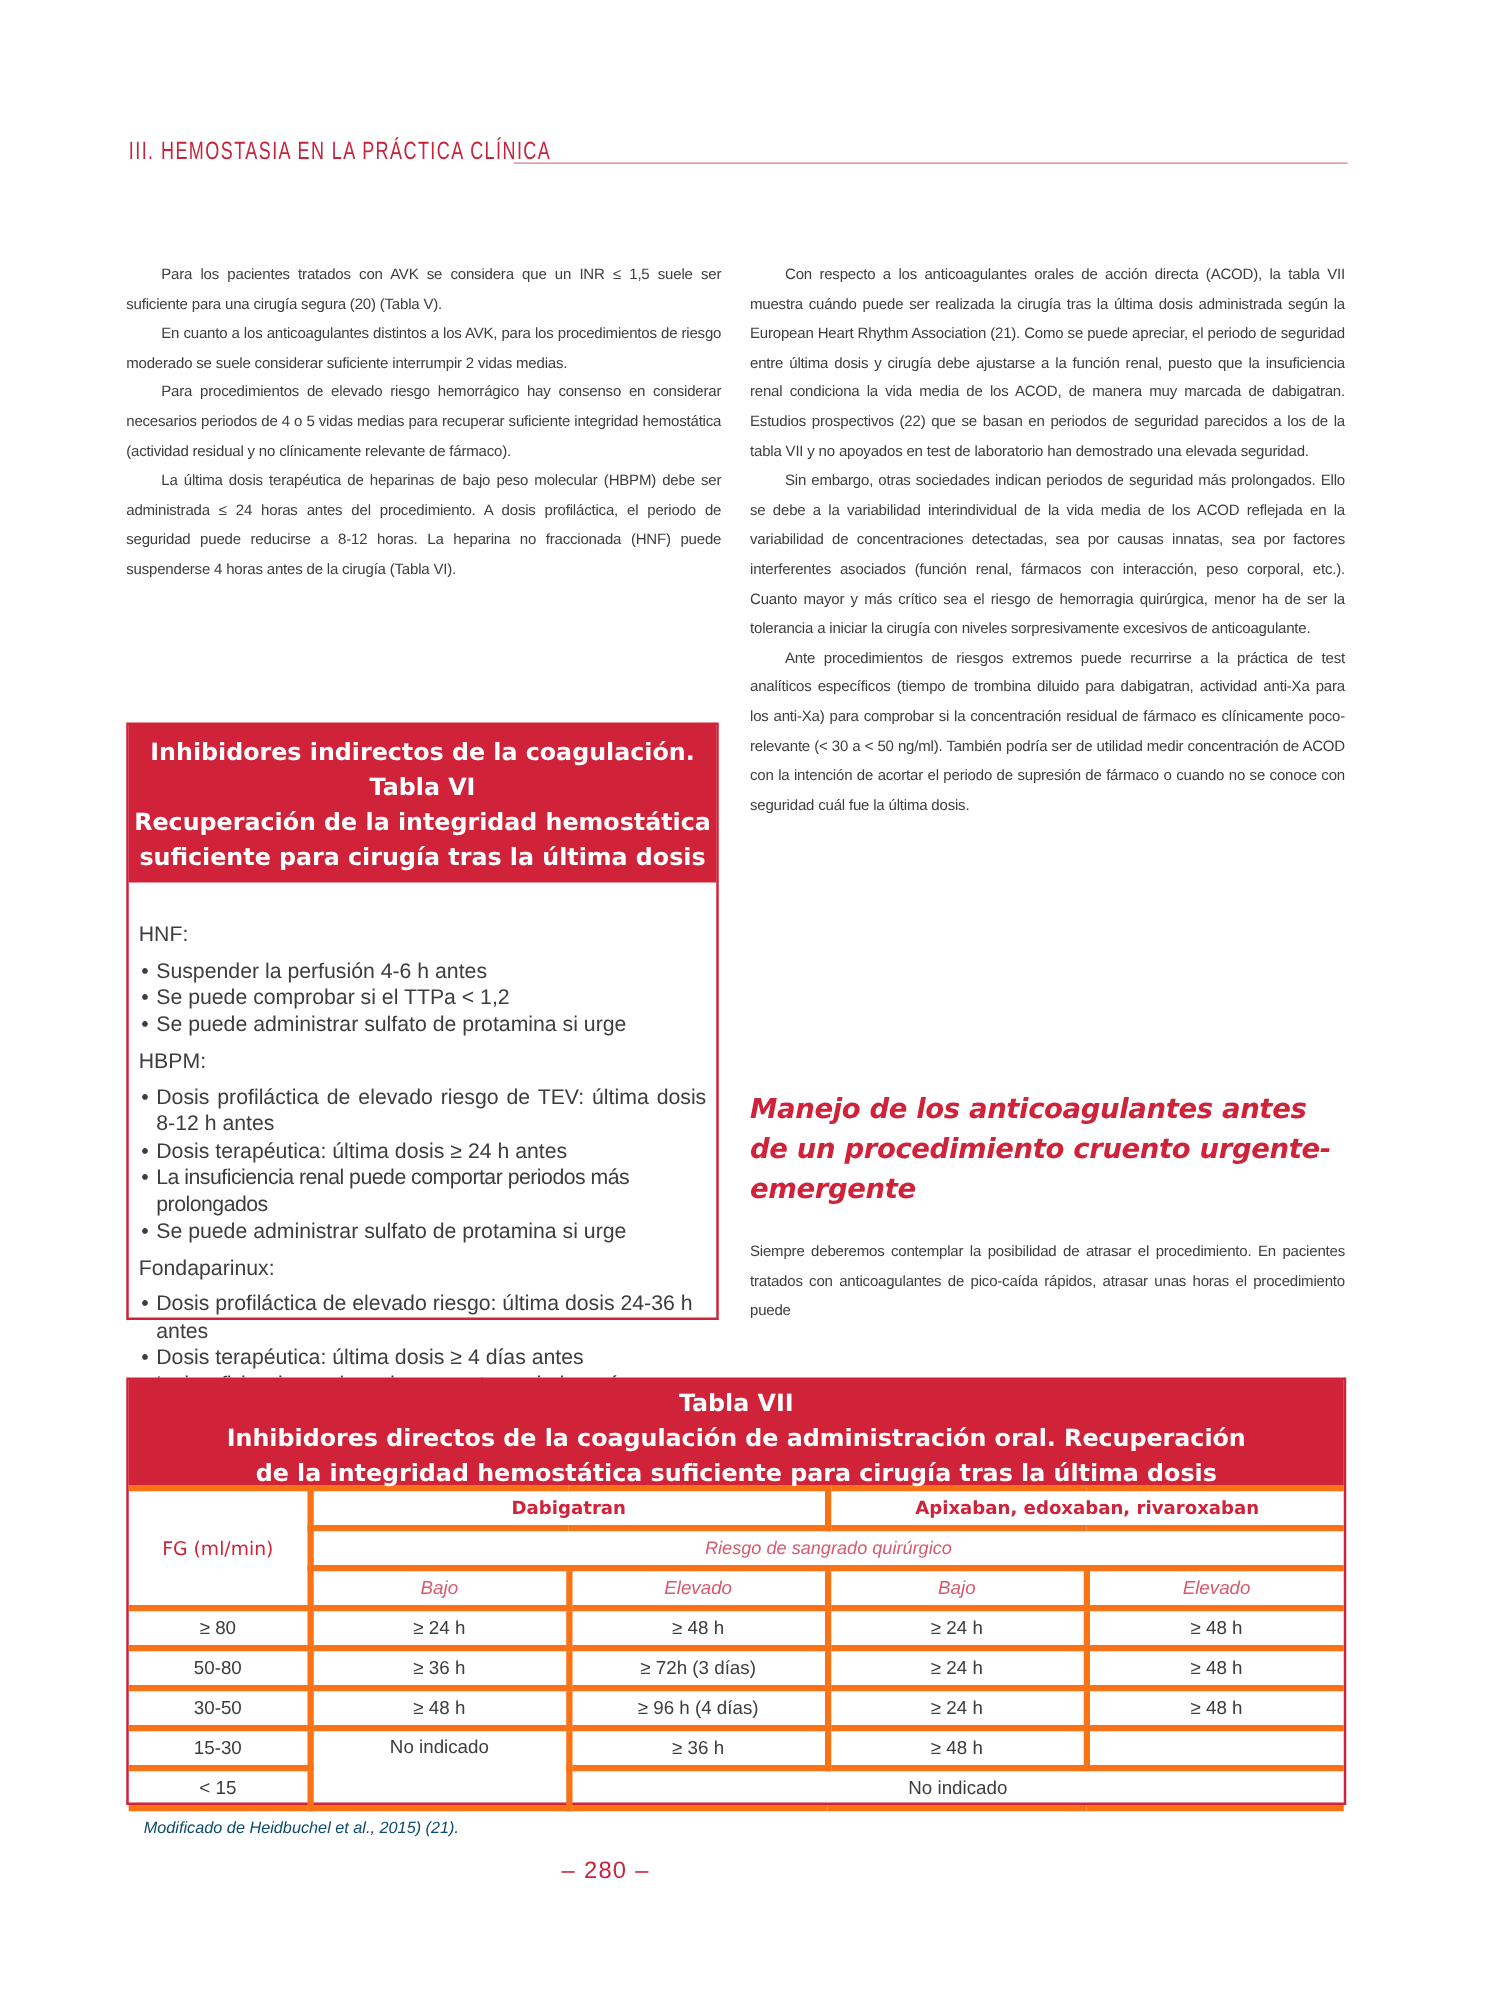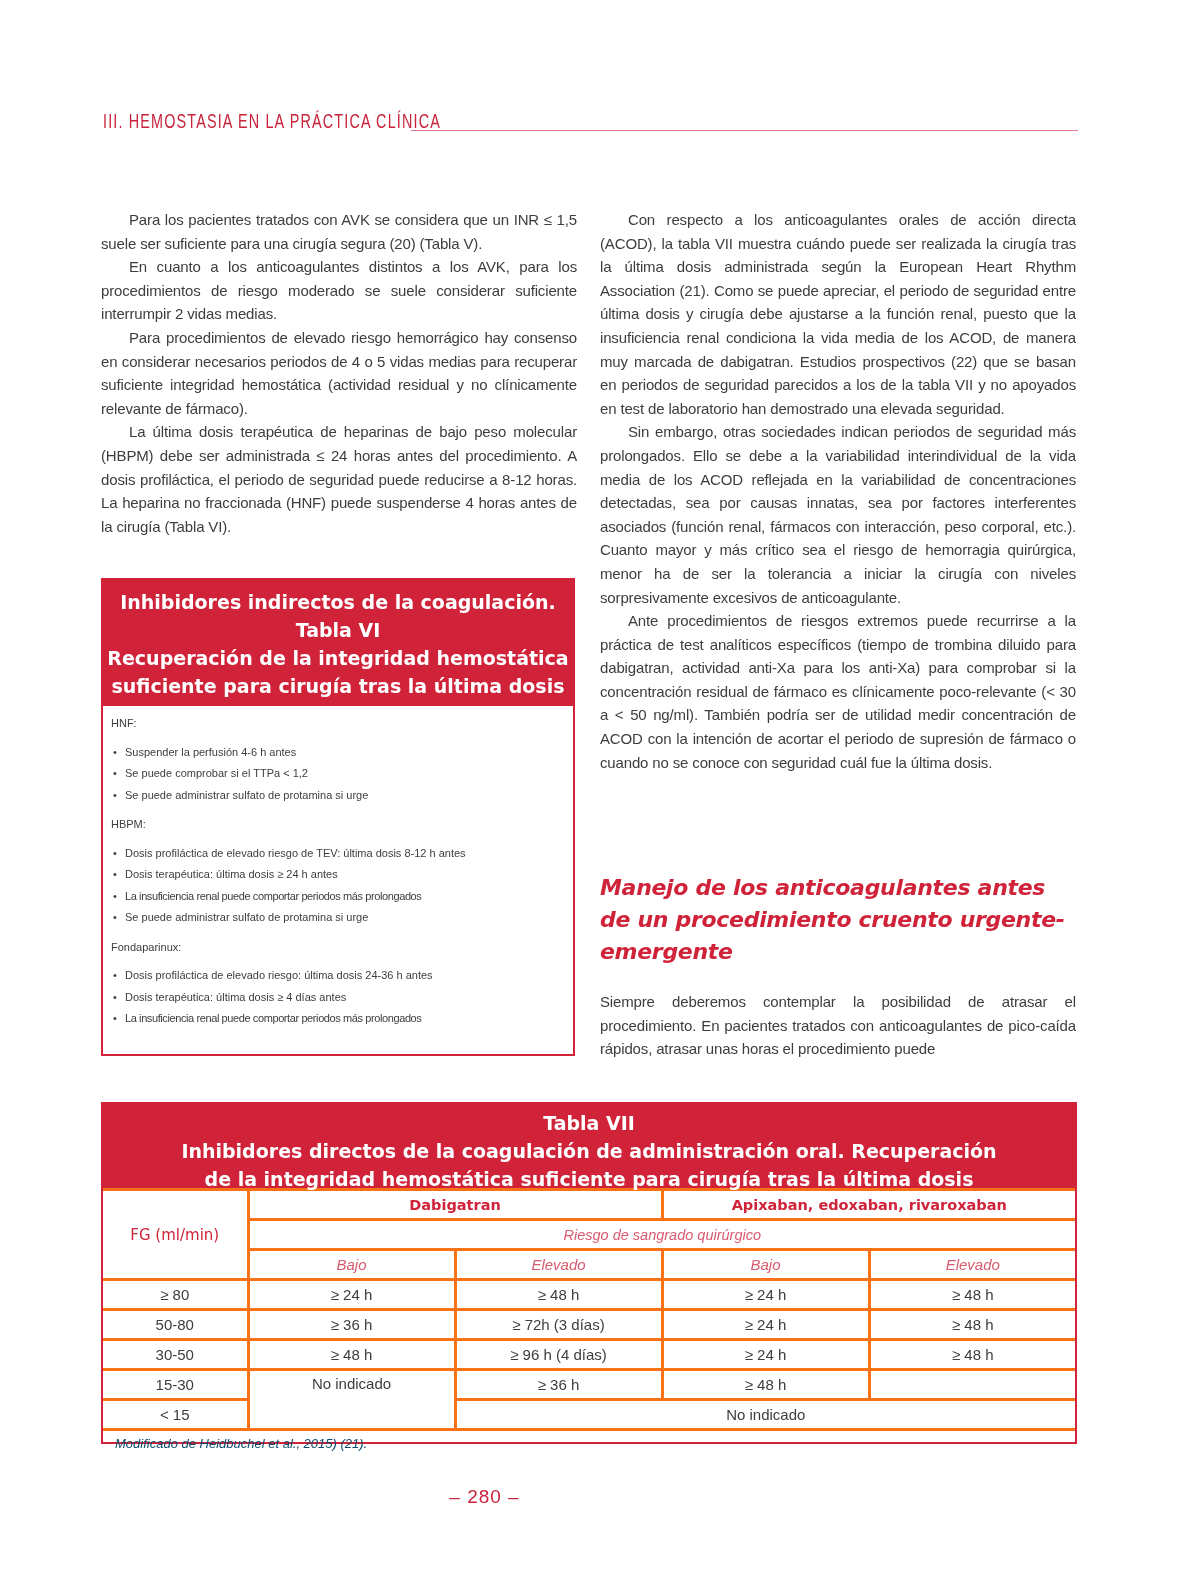--- a/index.html
+++ b/index.html
@@ -13,36 +13,36 @@
   }
   .running-head .rh-text {
     font-family: "Liberation Sans Narrow", "Liberation Sans", sans-serif;
     font-stretch: condensed;
     color: #c8233b; font-size: 20px; letter-spacing: 1.6px; white-space: nowrap;
     transform: scaleX(0.72); transform-origin: left bottom; line-height: 22px;
   }
   .running-head .rh-line {
     position: absolute; left: 308px; right: 0; bottom: 3px; height: 1px; background: #e07a88;
   }
-  .col { position: absolute; font-family: "Liberation Sans", sans-serif; font-size: 15px; line-height: 23.6px; color: #3d3d3d; text-align: justify; letter-spacing: -0.15px; }
+  .col { position: absolute; font-family: "Liberation Sans", sans-serif; font-size: 12px; line-height: 23.6px; color: #3d3d3d; text-align: justify; letter-spacing: -0.15px; }
   .col p { margin: 0; text-indent: 28px; }
   .col p.noindent { text-indent: 0; }
   .col-left { left: 101px; top: 208px; width: 476px; }
   .col-right { left: 600px; top: 208px; width: 476px; }
 
   .tbl6 {
     position: absolute; left: 101px; top: 578px; width: 474px; height: 478px;
     border: 2px solid #d0233a; box-sizing: border-box; background: #fff;
   }
   .tbl6 .hdr {
     background: #d0233a; color: #fff; text-align: center;
     font-family: "DejaVu Sans", sans-serif; font-weight: bold; font-size: 19px; line-height: 28px;
     padding: 8px 4px 6px 4px;
   }
-  .tbl6 .body { padding: 4px 8px 0 8px; font-family: "Liberation Sans", sans-serif; font-size: 11px; line-height: 21.5px; color: #3d3d3d; }
+  .tbl6 .body { padding: 4px 8px 0 8px; font-family: "Liberation Sans", sans-serif; font-size: 17px; line-height: 21.5px; color: #3d3d3d; margin-top: 24px; }
   .tbl6 .grp-label { margin: 3px 0 7px 0; }
   .tbl6 ul { margin: 0 0 8px 0; padding: 0; list-style: none; }
   .tbl6 li { position: relative; padding-left: 14px; }
   .tbl6 li::before { content: "•"; position: absolute; left: 2px; top: 0; }
 
   .section-title {
     position: absolute; left: 600px; top: 872px; width: 470px;
     font-family: "DejaVu Sans", sans-serif; font-style: italic; font-weight: bold;
     color: #d0233a; font-size: 22px; line-height: 32px; letter-spacing: -0.3px;
   }
@@ -55,21 +55,21 @@
   .tbl7 .hdr {
     background: #d0233a; color: #fff; text-align: center;
     font-family: "DejaVu Sans", sans-serif; font-weight: bold; font-size: 19px; line-height: 28px;
     padding: 5px 4px 0 4px; height: 84px; box-sizing: border-box;
   }
   .tbl7 table {
     border-collapse: collapse; width: 100%; table-layout: fixed;
     font-family: "Liberation Sans", sans-serif; font-size: 15px; color: #3d3d3d;
   }
   .tbl7 td, .tbl7 th {
-    border: 3px solid #f97316; text-align: center; height: 27px; padding: 0; font-weight: normal; margin-left: 39px;
+    border: 5px solid #f97316; text-align: center; height: 27px; padding: 0; font-weight: normal; margin-left: 39px;
   }
   .tbl7 tr > *:first-child { border-left: none; }
   .tbl7 tr > *:last-child { border-right: none; }
   .tbl7 .fg-head { color: #d0233a; font-weight: normal; font-family: "DejaVu Sans", sans-serif; font-size: 15px; }
   .tbl7 .drug-head { color: #d0233a; font-weight: bold; font-family: "DejaVu Sans", sans-serif; font-size: 14.5px; }
   .tbl7 .risk-head { color: #d85a6e; font-style: italic; font-size: 14.5px; }
   .tbl7 .sub-head { color: #d85a6e; font-style: italic; }
   .tbl7 .foot {
     text-align: left; font-style: italic; font-size: 13px; padding-left: 12px; height: 25px; color: #0c4a6e;
     border-bottom: none;

